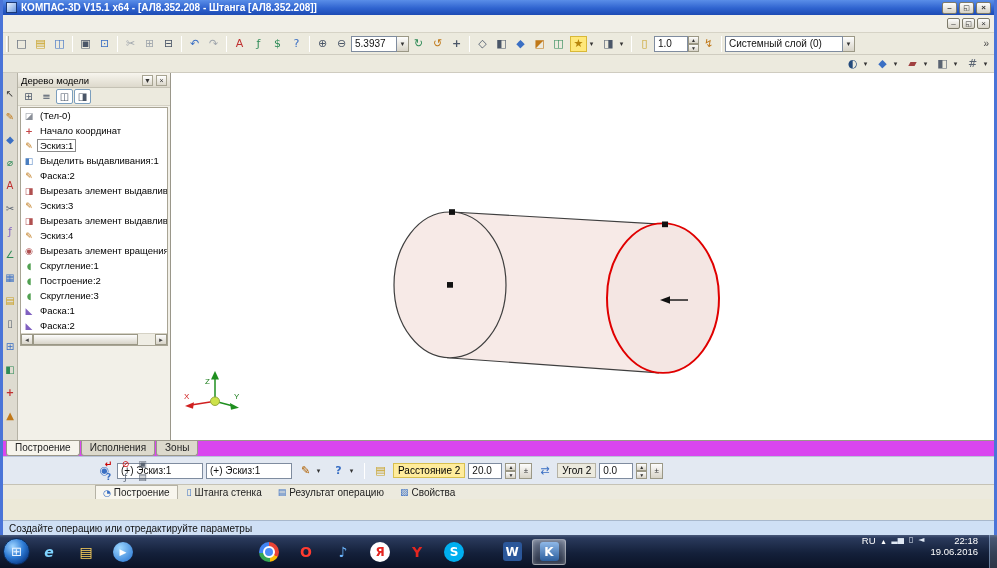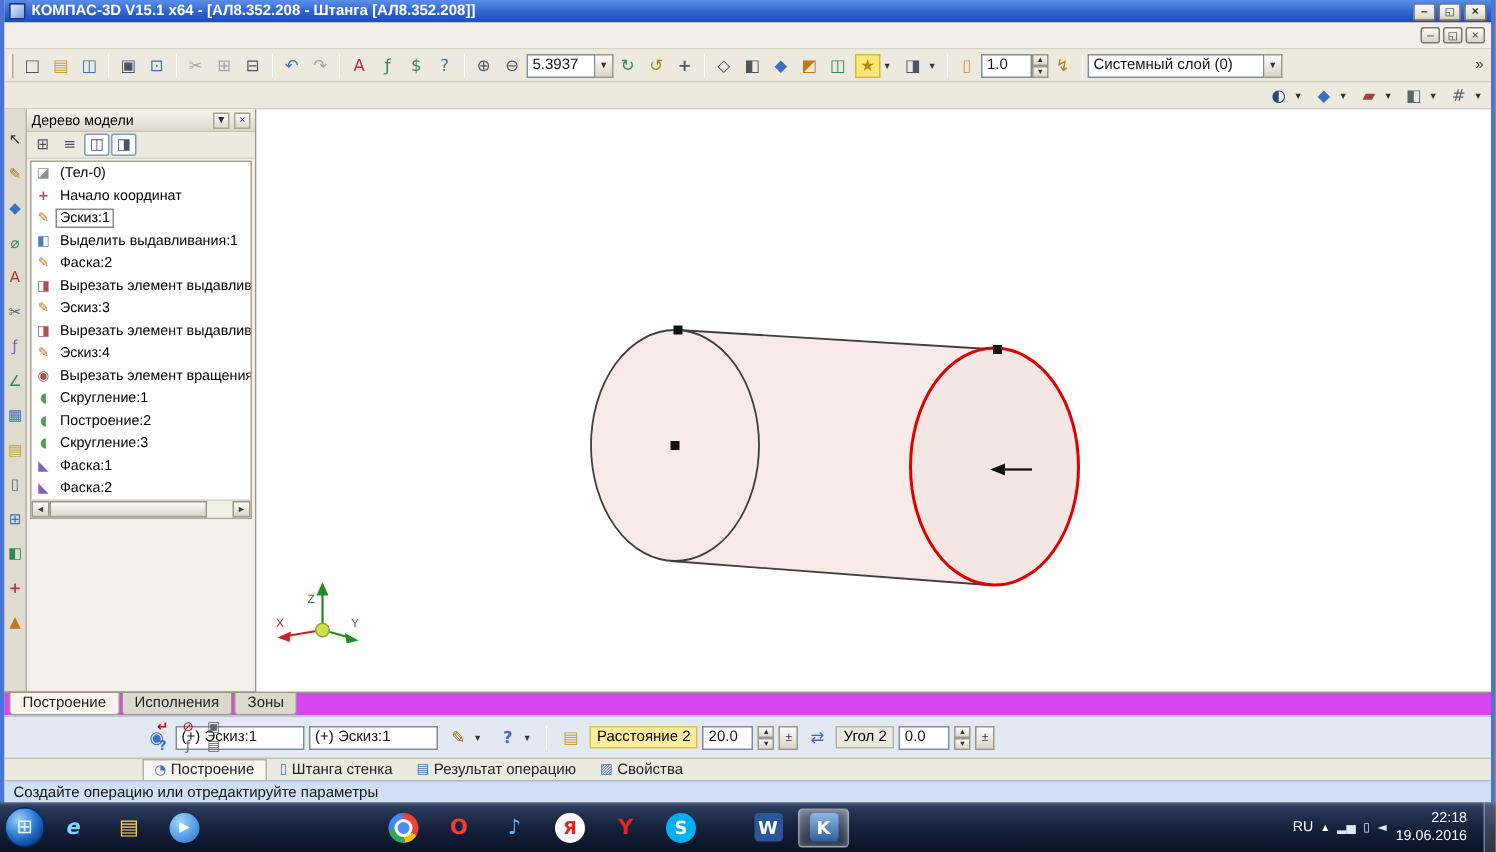--- a/index.html
+++ b/index.html
@@ -129,21 +129,21 @@
 
   
   .prop-tabs { height:15px; flex:none; display:flex; align-items:stretch; gap:2px; padding-left:92px;
     background:#eceade; border-top:1px solid #c5c2b5; font-size:10px; }
   .ptab { display:flex; align-items:center; gap:3px; padding:0 7px; color:#222; }
   .ptab[data-active="true"] { background:#f8f6ee; border:1px solid #b5b2a5; border-bottom:none; }
   .pticon { font-size:9px; font-family:"DejaVu Sans",sans-serif; }
 
   
   .statusbar { height:15px; flex:none; display:flex; align-items:center; padding-left:6px;
-    background:#cfe0f5; border-top:1px solid #a8b8cc; font-size:10px; color:#111; }
+    background:#cfe0f5; border-top:1px solid #a8b8cc; font-size:10px; color:#111;margin-top:21px; }
 
   
   .taskbar { position:absolute; left:0; bottom:0; width:997px; height:33px; display:flex;
     align-items:center; gap:2px; padding:0 0 0 3px;
     background:linear-gradient(180deg,#49597a 0,#2a3a5c 3px,#14203a 55%,#0a1226 100%); }
   .start-orb { width:27px; height:27px; flex:none; border-radius:50%; border:1px solid #0a2c5c;
     background:radial-gradient(circle at 35% 30%,#9fd4ff,#2e7cd6 45%,#0c3f8e 78%,#06224f);
     display:flex; align-items:center; justify-content:center; color:#eaf4ff; font-size:13px; }
   .start-orb::before { content:"⊞"; font-family:"DejaVu Sans",sans-serif; }
   .app-group { display:flex; gap:3px; }
@@ -166,21 +166,21 @@
   .app[data-name="audio-icon"] .ag { color:#6db7ff; }
   .app[data-name="yandex-browser-icon"] .ag { width:20px; height:20px; border-radius:50%;
     background:#fff; color:#e52620; font-size:12px; }
   .app[data-name="yandex-icon"] .ag { color:#e52620; }
   .app[data-name="skype-icon"] .ag { width:20px; height:20px; border-radius:50%; background:#00aff0;
     color:#fff; font-size:12px; }
   .app[data-name="word-icon"] .ag { width:19px; height:19px; border-radius:3px; background:#2b579a;
     color:#fff; font-size:12px; }
   .app[data-name="kompas-icon"] .ag { width:19px; height:19px; border-radius:3px;
     background:linear-gradient(#8fb8e8,#2c5f9e); color:#fff; font-size:12px; }
-  .tray { margin-left:auto; display:flex; align-items:center; gap:6px; color:#fff; font-size:9.5px; }
+  .tray { margin-left:auto; display:flex; align-items:flex-start; gap:6px; color:#fff; font-size:9.5px; }
   .tray-up::before { content:"▴"; font-size:8px; }
   .tray-ic { font-size:8px; color:#dfe8f4; font-family:"DejaVu Sans",sans-serif; }
   .clock { text-align:right; line-height:1.2; }
   .show-desktop { width:8px; height:33px; background:rgba(255,255,255,.15);
     border-left:1px solid rgba(140,170,210,.6); margin-left:5px; }
 </style>
 </head>
 <body>
 
 <div class="window" data-name="app-window">

